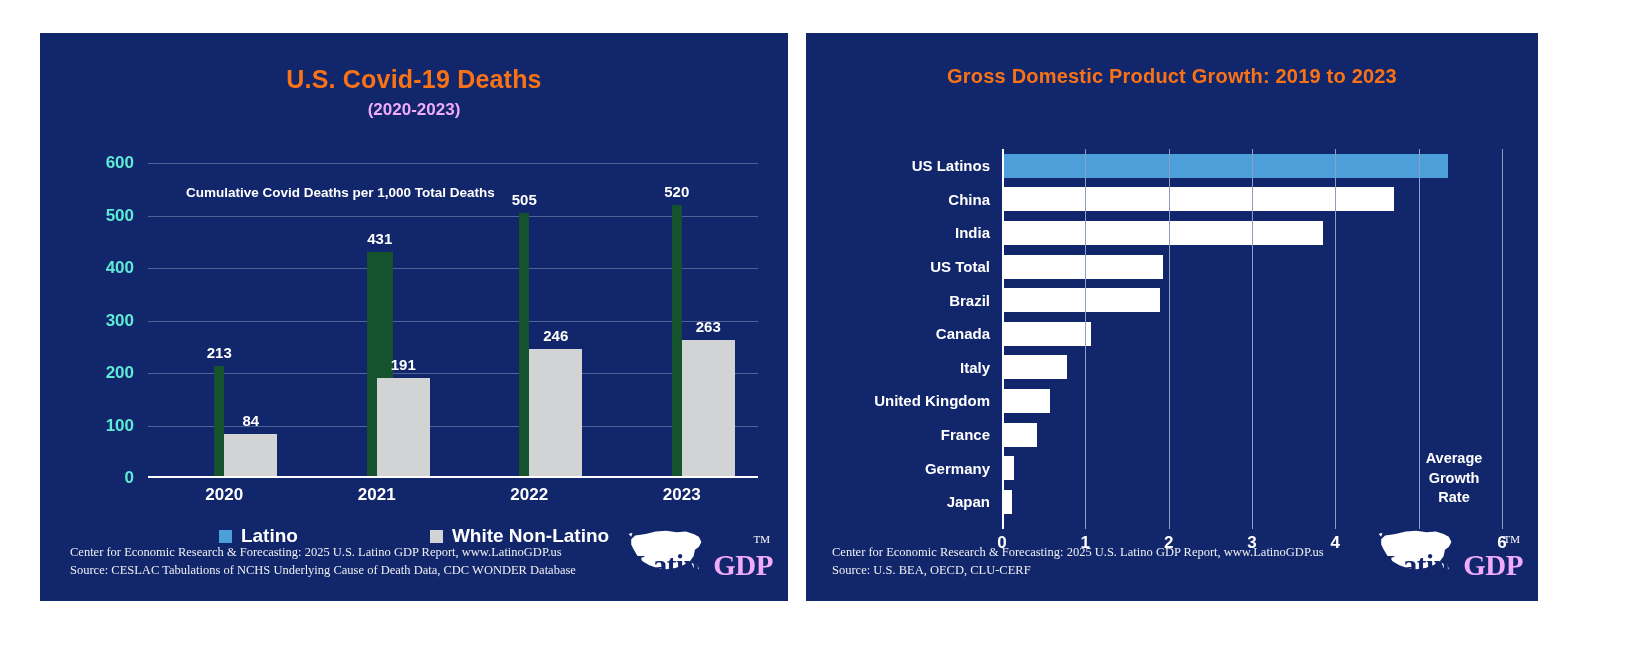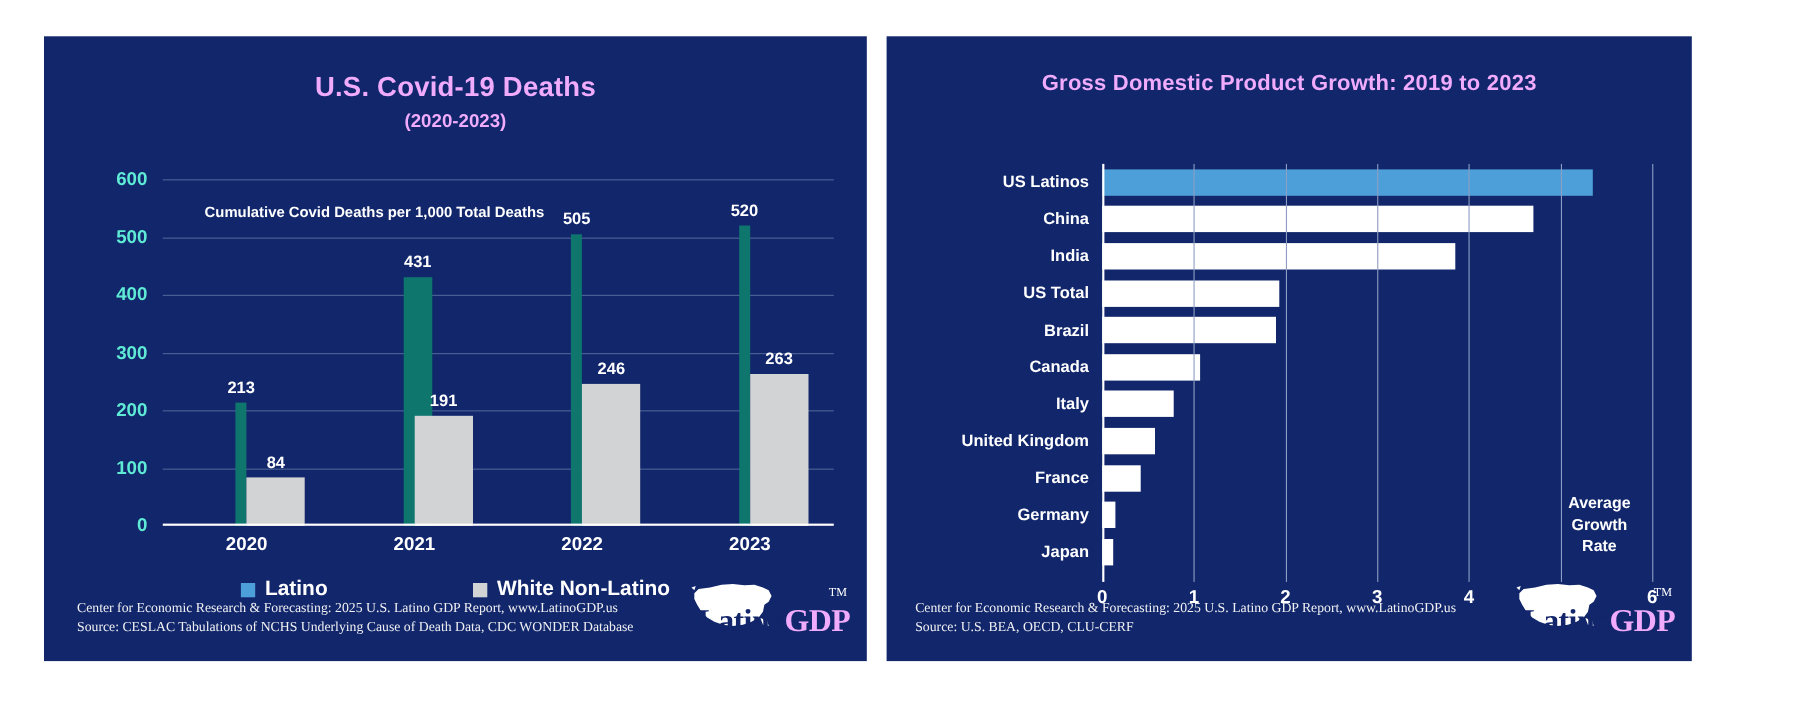--- a/index.html
+++ b/index.html
@@ -22,21 +22,21 @@
     background: #11266b;
     position: relative;
     height: 568px;
     flex: 0 0 auto;
   }
   .panel-left  { width: 748px; }
   .panel-right { width: 732px; }
 
   .chart-title {
     text-align: center;
-    color: #f0abfc;
+    color: #f97316;
     font-weight: bold;
     letter-spacing: .2px;
   }
   .panel-left .chart-title  { font-size: 25px; margin-top: 32px; }
   .panel-right .chart-title { font-size: 20px; margin-top: 32px; }
   .chart-subtitle {
     text-align: center;
     color: #f0abfc;
     font-weight: bold;
     font-size: 17px;
@@ -89,21 +89,21 @@
     width: 53px;
     position: relative;
     display: flex;
     align-items: flex-end;
     height: 100%;
   }
   .vbar {
     width: 100%;
     position: relative;
   }
-  .vbar.latino { background: #0f766e; margin-left: 43px; }
+  .vbar.latino { background: #14532d; margin-left: 43px; }
   .vbar.white  { background: #d2d3d5; }
   .vbar-value {
     position: absolute;
     bottom: 100%;
     left: 50%;
     transform: translateX(-50%);
     margin-bottom: 5px;
     color: #ffffff;
     font-weight: bold;
     font-size: 15px;

